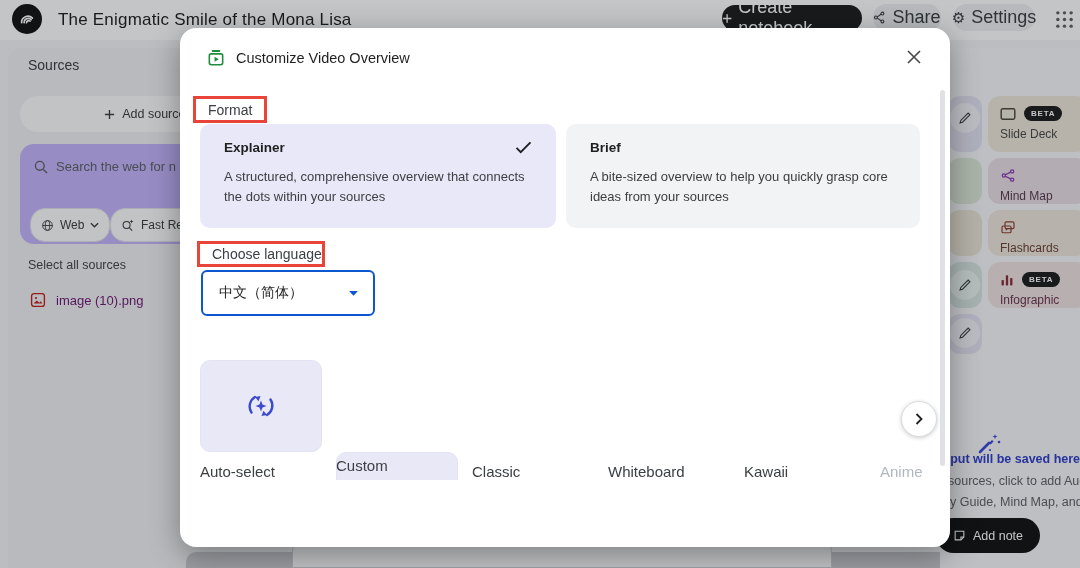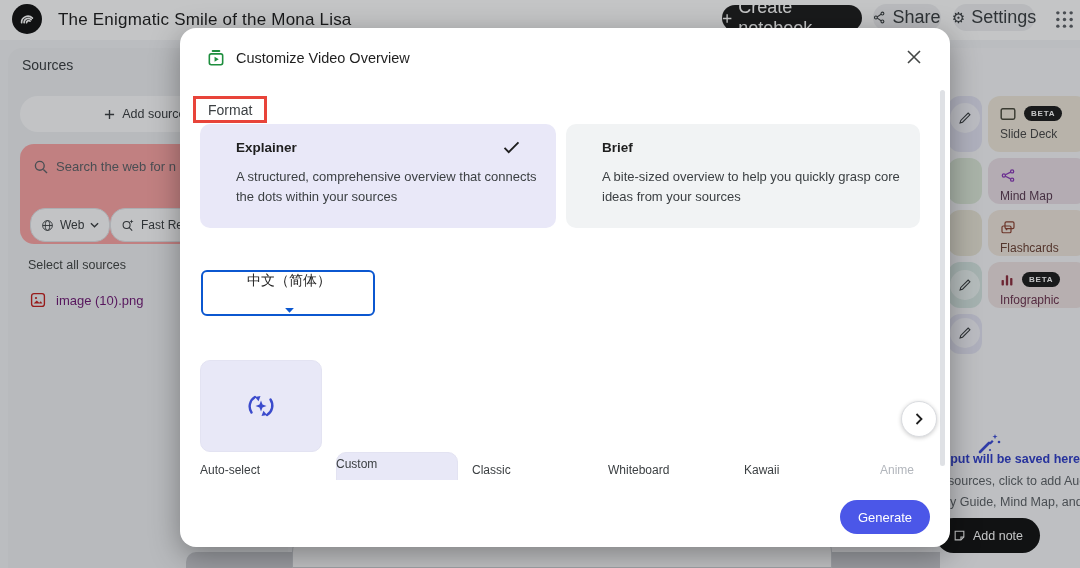--- a/index.html
+++ b/index.html
@@ -20,21 +20,21 @@
        font-size:18px;cursor:default;}
   .pill-dark{background:#1f1f1f;color:#fff;}
   .pill-grey{background:#eff0f2;color:#3c4043;}
 
   
   .sources-panel{left:8px;top:48px;width:280px;height:520px;background:#eff1f4;
        border-radius:14px 14px 0 0;}
   .panel-title{font-size:14px;color:#3c4043;}
   .add-pill{left:12px;top:48px;width:256px;height:36px;background:#fdfdfe;border-radius:18px;
        display:flex;align-items:center;justify-content:center;gap:7px;font-size:12.5px;color:#3c4043;}
-  .searchbox{left:12px;top:96px;width:256px;height:100px;background:#fca5a5;border-radius:14px;}
+  .searchbox{left:12px;top:96px;width:256px;height:100px;background:#c4b5fd;border-radius:14px;}
   .chip{height:29px;background:#fdfdfe;border:1px solid #e0e2e6;border-radius:15px;
        display:flex;align-items:center;gap:6px;font-size:12px;color:#3c4043;padding:16px 10px;box-sizing:border-box;}
   .src-row{font-size:13px;color:#701a75;}
 
   
   .mini-card{border-radius:12px;}
   .pencil-btn{width:30px;height:30px;border-radius:50%;background:rgba(255,255,255,.55);
        display:flex;align-items:center;justify-content:center;}
   .studio-card{left:988px;width:100px;border-radius:12px;padding:10px 0 0 12px;box-sizing:border-box;}
   .studio-label{font-size:12px;color:#4a4a4a;margin-top:6px;white-space:nowrap;}
@@ -43,30 +43,30 @@
   .empty-line{font-size:12.5px;color:#5f6368;white-space:nowrap;}
   .empty-line.link{color:#3240c9;font-weight:bold;}
 
   
   .scrim{left:0;top:0;width:1080px;height:568px;background:rgba(10,12,16,.24);z-index:40;}
   .modal{left:180px;top:28px;width:770px;height:519px;background:#ffffff;border-radius:16px;
        box-shadow:0 8px 30px rgba(0,0,0,.35);z-index:50;}
   .modal-title{font-size:14.5px;font-weight:500;color:#1f1f1f;}
   .ann-box{border:3px solid #e8443a;display:flex;align-items:center;padding-left:12px;
        box-sizing:border-box;font-size:14px;color:#3c4043;background:#fff;}
-  .fmt-card{border-radius:10px;padding:16px 36px;box-sizing:border-box;}
+  .fmt-card{border-radius:10px;padding:16px 24px;box-sizing:border-box;}
   .fmt-name{font-size:13.5px;font-weight:bold;color:#1f1f1f;}
   .fmt-desc{font-size:13px;color:#3c4043;line-height:1.55;margin-top:12px;}
   .lang-select{border:2px solid #0b57d0;border-radius:6px;display:flex;align-items:center;
        justify-content:space-between;padding:0 14px 0 16px;box-sizing:border-box;
-       font-size:14px;color:#1f1f1f;background:#fff;flex-direction:column;}
+       font-size:14px;color:#1f1f1f;background:#fff;}
   .style-card{width:122px;height:92px;border-radius:10px;box-sizing:border-box;overflow:hidden;
        border:1px solid #dadce0;background:#fff;position:relative;}
   .style-card.tint{background:#e8e8f7;border-color:#e3e3f2;display:flex;align-items:center;justify-content:center;}
-  .style-label{font-size:12px;color:#3c4043;white-space:nowrap;}
+  .style-label{font-size:15px;color:#3c4043;white-space:nowrap;}
   .next-btn{width:34px;height:34px;border-radius:50%;background:#fff;border:1px solid #dadce0;
        box-shadow:0 1px 4px rgba(0,0,0,.2);display:flex;align-items:center;justify-content:center;z-index:55;}
   .generate-btn{width:90px;height:34px;border-radius:17px;background:#4b57e8;color:#fff;
        font-size:13px;display:flex;align-items:center;justify-content:center;border:none;}
   .scroll-thumb{width:5px;border-radius:3px;background:#dfe1e5;}
   .addnote-pill{width:104px;height:35px;border-radius:18px;background:#141414;color:#fff;
        display:flex;align-items:center;justify-content:center;gap:7px;font-size:12.5px;}
   .gear::before{content:"\2699";font-size:15px;line-height:1;}
 </style>
 </head>
@@ -118,21 +118,21 @@
             <circle cx="17" cy="10" r="1.8"></circle>
           <circle cx="3" cy="17" r="1.8"></circle>
             <circle cx="10" cy="17" r="1.8"></circle>
             <circle cx="17" cy="17" r="1.8"></circle>
         </g>
       </svg>
     </div>
   </div>
 
   <div class="abs sources-panel">
-    <div class="abs panel-title" style="left:14px;top:9px;">Sources</div>
+    <div class="abs panel-title" style="left:20px;top:9px;">Sources</div>
 
     <div class="abs add-pill">
       <svg width="11" height="11" viewBox="0 0 12 12">
           <path d="M6 1v10M1 6h10" stroke="#3c4043" stroke-width="1.5"></path>
         </svg>
       <span>Add sources</span>
     </div>
 
     <div class="abs searchbox">
       <svg class="abs" style="left:13px;top:15px;" width="16" height="16" viewBox="0 0 20 20">
@@ -297,20 +297,23 @@
           </svg>
       </div>
       <div class="fmt-desc" style="width:318px;">A structured, comprehensive overview that connects the dots within your sources</div>
     </div>
 
     <div class="abs fmt-card" style="left:386px;top:96px;width:354px;height:104px;background:#f1f3f4;">
       <div class="fmt-name">Brief</div>
       <div class="fmt-desc" style="width:306px;">A bite-sized overview to help you quickly grasp core ideas from your sources</div>
     </div>
 
+    <div class="abs ann-box" style="left:17px;top:213px;width:128px;height:26px;">
+      <span>Choose language</span>
+    </div>
     <div class="abs lang-select" style="left:21px;top:242px;width:174px;height:46px;">
       <span>中文（简体）</span>
       <svg width="11" height="7" viewBox="0 0 12 8">
           <path d="M1 1l5 5.5L11 1z" fill="#0b57d0"></path>
         </svg>
     </div>
 
 
     <div class="abs" style="left:20px;top:332px;width:735px;height:120px;overflow:hidden;">
 
@@ -339,16 +342,15 @@
     </div>
 
     <div class="abs next-btn" style="left:721px;top:373px;">
       <svg width="12" height="12" viewBox="0 0 12 12">
           <path d="M3.5 1l5 5-5 5" fill="none" stroke="#1f1f1f" stroke-width="1.8"></path>
         </svg>
     </div>
 
     <div class="abs scroll-thumb" style="left:760px;top:62px;height:376px;"></div>
 
-    <button class="abs generate-btn" style="left:660px;top:472px;">Generate</button>
   </div>
 
 </div>
 
 </body></html>

